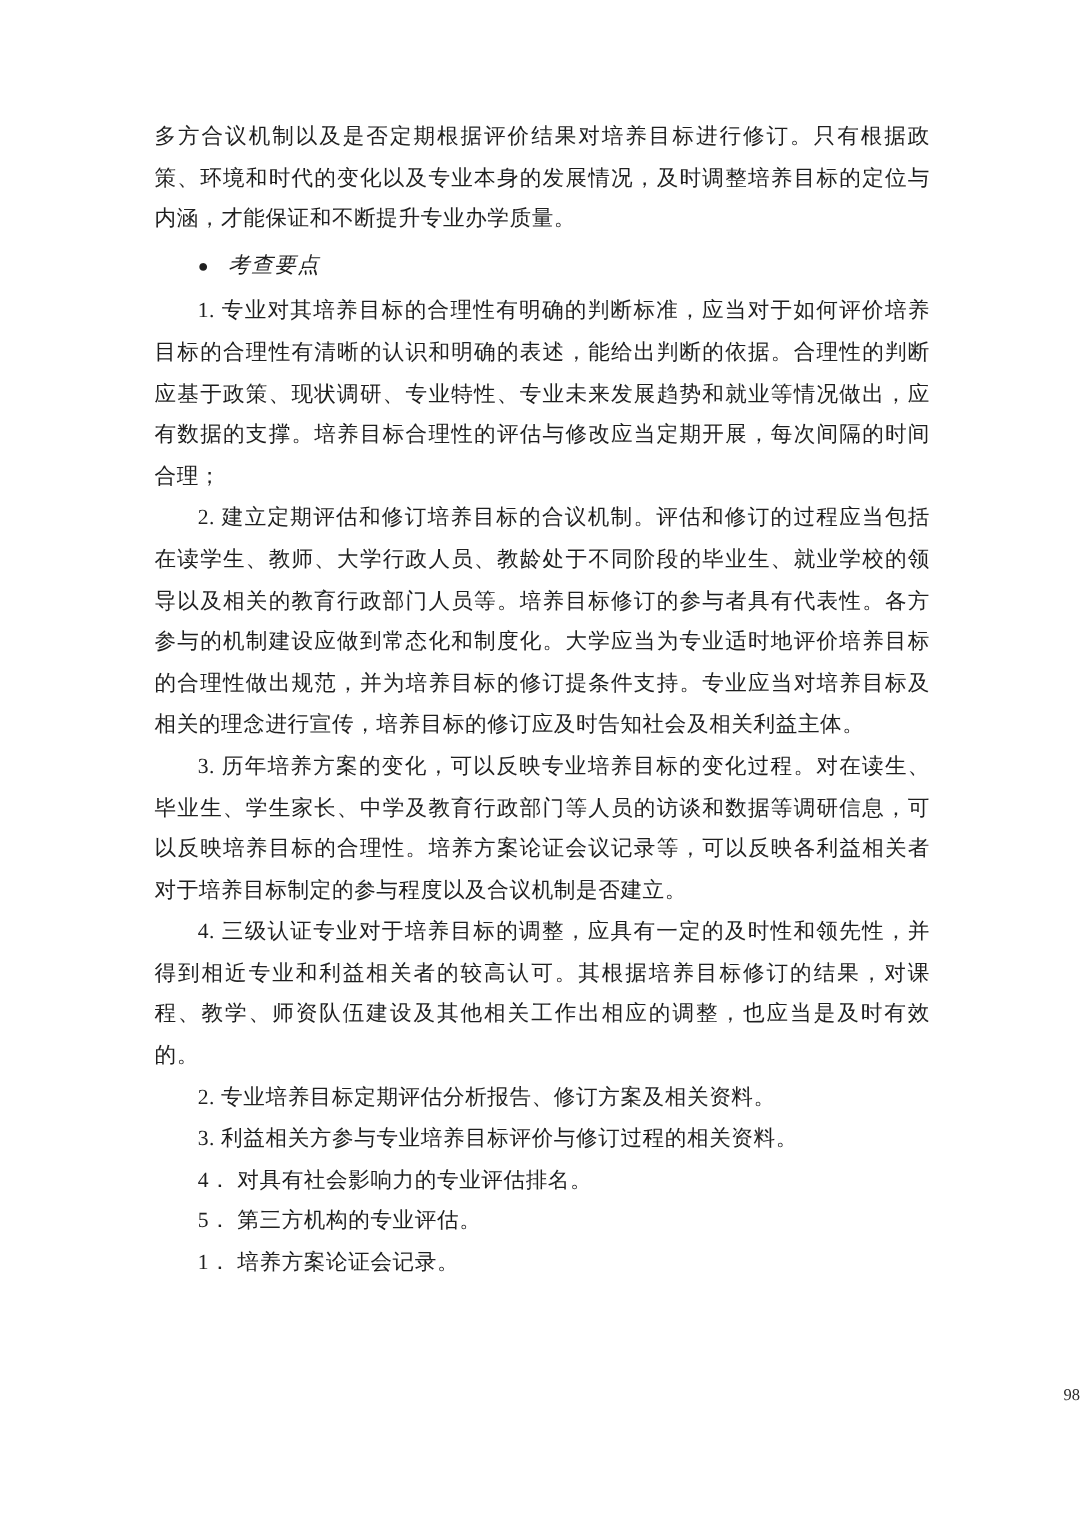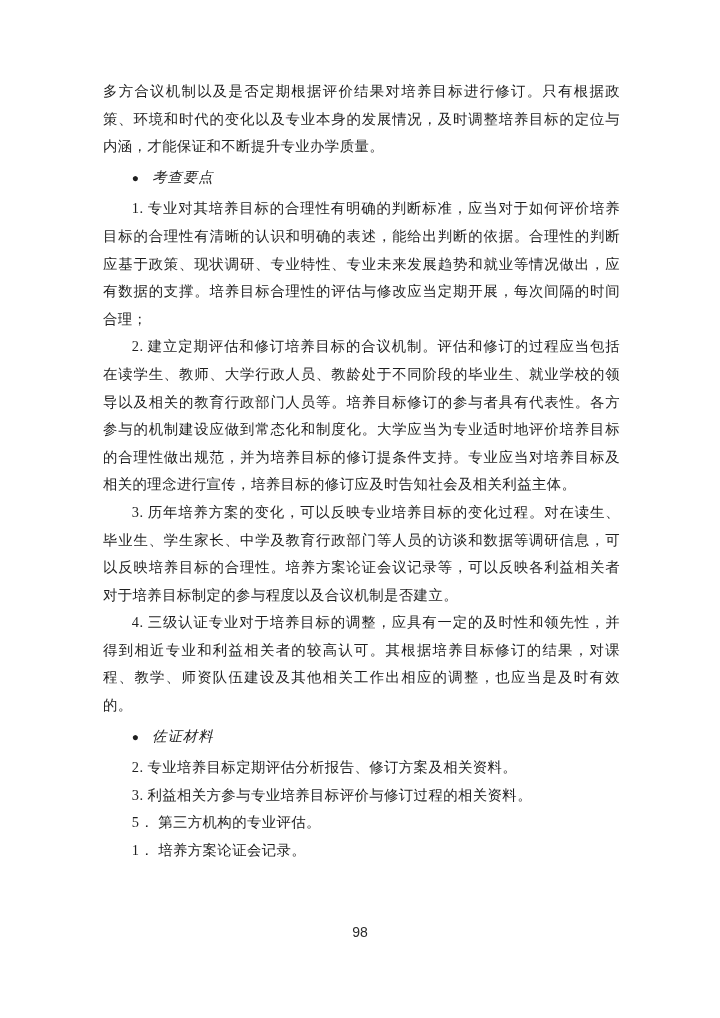--- a/index.html
+++ b/index.html
@@ -45,44 +45,44 @@
     font-style: normal;
     font-size: 12px;
     margin-right: 13px;
     letter-spacing: 0;
   }
   .page-number {
     position: absolute;
     top: 924px;
     left: 0;
     width: 720px;
-    text-align: center;
-    font-size: 14px;
+    text-align: right;
+    font-size: 11px;
     color: #2a2a2a;
-    font-family: Liberation Sans, sans-serif;
+    font-family: Liberation Serif, serif;
   }
 </style>
 </head>
 <body>
 
 <div class="page">
   <div class="content">
 
     <p class="para flush">多方合议机制以及是否定期根据评价结果对培养目标进行修订。只有根据政策、环境和时代的变化以及专业本身的发展情况，及时调整培养目标的定位与内涵，才能保证和不断提升专业办学质量。</p>
 
     <p class="para heading"><span class="bullet">●</span><span>考查要点</span></p>
 
     <p class="para">1. 专业对其培养目标的合理性有明确的判断标准，应当对于如何评价培养目标的合理性有清晰的认识和明确的表述，能给出判断的依据。合理性的判断应基于政策、现状调研、专业特性、专业未来发展趋势和就业等情况做出，应有数据的支撑。培养目标合理性的评估与修改应当定期开展，每次间隔的时间合理；</p>
     <p class="para">2. 建立定期评估和修订培养目标的合议机制。评估和修订的过程应当包括在读学生、教师、大学行政人员、教龄处于不同阶段的毕业生、就业学校的领导以及相关的教育行政部门人员等。培养目标修订的参与者具有代表性。各方参与的机制建设应做到常态化和制度化。大学应当为专业适时地评价培养目标的合理性做出规范，并为培养目标的修订提条件支持。专业应当对培养目标及相关的理念进行宣传，培养目标的修订应及时告知社会及相关利益主体。</p>
     <p class="para">3. 历年培养方案的变化，可以反映专业培养目标的变化过程。对在读生、毕业生、学生家长、中学及教育行政部门等人员的访谈和数据等调研信息，可以反映培养目标的合理性。培养方案论证会议记录等，可以反映各利益相关者对于培养目标制定的参与程度以及合议机制是否建立。</p>
     <p class="para">4. 三级认证专业对于培养目标的调整，应具有一定的及时性和领先性，并得到相近专业和利益相关者的较高认可。其根据培养目标修订的结果，对课程、教学、师资队伍建设及其他相关工作出相应的调整，也应当是及时有效的。</p>
 
-    <p class="para heading"><span class="bullet">●</span><span>佐证材料</span></p>
 
     <p class="para">2. 专业培养目标定期评估分析报告、修订方案及相关资料。</p>
     <p class="para">3. 利益相关方参与专业培养目标评价与修订过程的相关资料。</p>
+    <p class="para">4． 对具有社会影响力的专业评估排名。</p>
     <p class="para">5． 第三方机构的专业评估。</p>
     <p class="para">1． 培养方案论证会记录。</p>
 
   </div>
 
   <div class="page-number">98</div>
 </div>
 
 </body></html>

